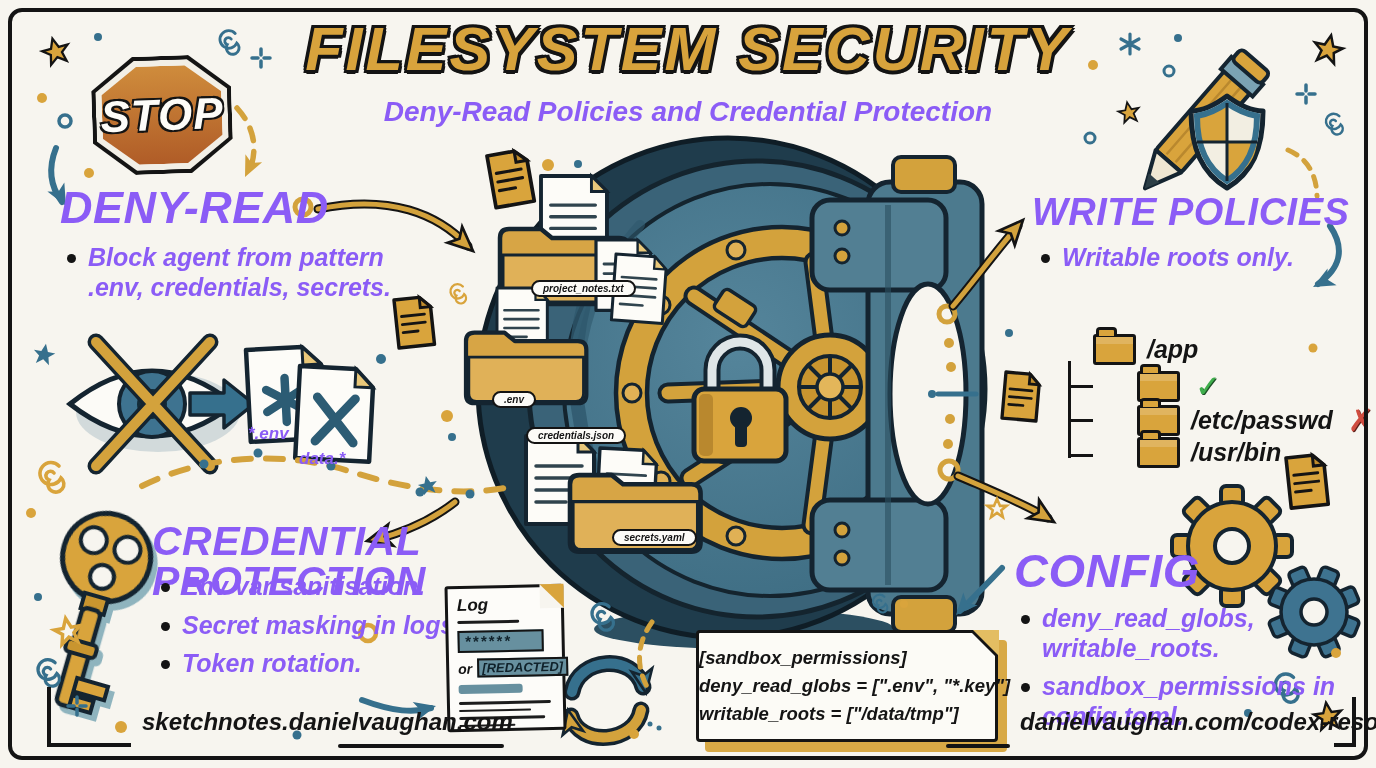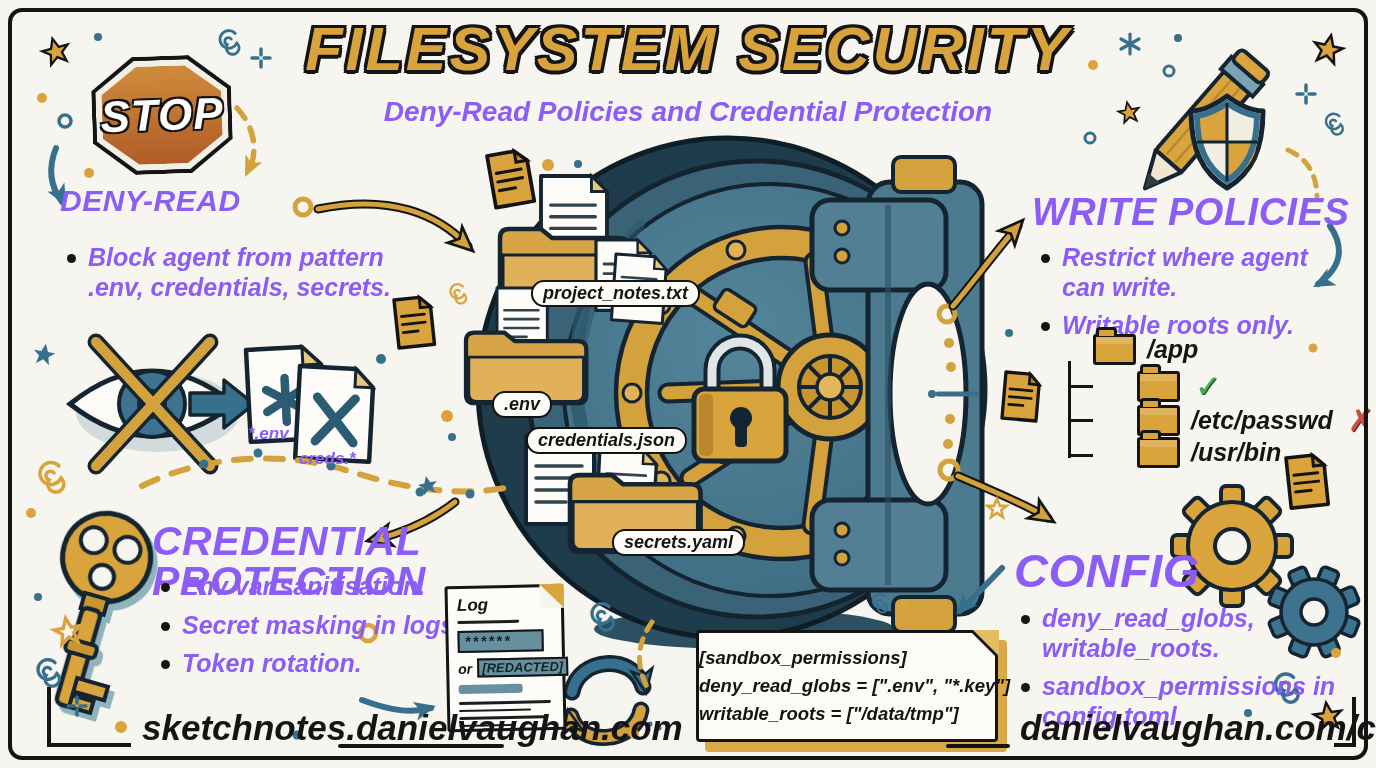--- a/index.html
+++ b/index.html
@@ -19,37 +19,37 @@
   .stop{left:92px;top:56px;width:140px;height:118px;z-index:3;transform:rotate(-2deg);}
   .oct{position:absolute;inset:0;clip-path:polygon(30% 0,70% 0,100% 28%,100% 72%,70% 100%,30% 100%,0 72%,0 28%);}
   .oct.o1{background:#141414;}
   .oct.o2{inset:4px;background:#f2efe6;}
   .oct.o3{inset:10px;background:linear-gradient(#cf8c3c,#b05c27);}
   .stop span{position:absolute;inset:0;display:flex;align-items:center;justify-content:center;
          font-size:44px;font-weight:800;color:#fdfcf8;letter-spacing:1px;
          text-shadow:-2px -2px 0 #141414,2px -2px 0 #141414,-2px 2px 0 #141414,2px 2px 0 #141414;}
 
   .h{font-weight:800;letter-spacing:.5px;line-height:.98;}
-  .h-deny{left:60px;top:186px;font-size:30px;}
+  .h-deny{left:60px;top:186px;font-size:45px;}
   .h-write{left:1032px;top:194px;font-size:38px;}
   .h-cred{left:152px;top:521px;font-size:41px;width:300px;}
   .h-config{left:1014px;top:548px;font-size:47px;}
 
   ul.bullets{list-style:none;margin:0;padding:0;font-size:25px;font-weight:600;line-height:1.18;}
   ul.bullets li{position:relative;padding-left:24px;margin-bottom:9px;}
   ul.bullets li::before{content:"";position:absolute;left:3px;top:11px;width:9px;height:9px;border-radius:50%;background:#141414;}
   .b-deny{left:64px;top:243px;width:348px;}
   .b-write{left:1038px;top:243px;width:292px;}
   .b-cred{left:158px;top:572px;width:340px;}
   .b-config{left:1018px;top:604px;width:320px;}
 
   .doclabel{font-size:17px;font-weight:700;z-index:3;}
 
   .pill{background:#fcfbf7;border:2.5px solid #141414;border-radius:13px;padding:1px 10px;
-        font-size:18px;font-weight:700;white-space:nowrap;z-index:3;}
+        font-size:10px;font-weight:700;white-space:nowrap;z-index:3;}
 
   
   .tree{left:1052px;top:334px;width:336px;height:148px;z-index:3;font-weight:700;}
   .trow{position:absolute;display:flex;align-items:center;gap:11px;font-size:25px;white-space:nowrap;padding-left:41px;}
   .fico{flex:0 0 auto;width:37px;height:25px;background:#d9a43c;border:3px solid #141414;border-radius:3px;
         position:relative;box-shadow:inset 0 7px 0 rgba(255,255,255,.18);}
   .fico::before{content:"";position:absolute;top:-10px;left:0;width:15px;height:6px;background:#d9a43c;
         border:3px solid #141414;border-bottom:0;border-radius:4px 4px 0 0;}
   .vline{position:absolute;left:16px;top:27px;height:97px;border-left:3.5px solid #141414;}
   .stub{position:absolute;left:16px;width:25px;border-top:3.5px solid #141414;}
@@ -74,21 +74,21 @@
   .snippet{left:696px;top:630px;width:296px;background:#fcfbf6;border:3.5px solid #141414;border-radius:4px;
            padding:11px 0 12px;z-index:3;box-shadow:9px 10px 0 rgba(214,164,60,.95);}
   .snippet .ear{position:absolute;top:-3.5px;right:-3.5px;width:0;height:0;
            border-left:26px solid transparent;border-top:26px solid #e3bd62;
            filter:drop-shadow(-2px 2px 0 #141414);}
   .snippet div{font-size:18.5px;font-weight:700;line-height:1.5;white-space:nowrap;}
 
   
   .f-bracket-l{left:47px;top:687px;width:80px;height:56px;border-left:4px solid #141414;border-bottom:4px solid #141414;z-index:3;}
   .f-bracket-r{left:1334px;top:697px;width:18px;height:46px;border-right:4px solid #141414;border-bottom:4px solid #141414;z-index:3;}
-  .f-text{top:708px;font-size:35px;font-weight:700;z-index:3;white-space:nowrap;}
+  .f-text{top:708px;font-size:24px;font-weight:700;z-index:3;white-space:nowrap;}
   .f-line{top:744px;height:4px;background:#141414;border-radius:2px;z-index:3;}
 </style>
 </head>
 <body>
 
 <div class="canvas">
   <div class="frame"></div>
 
   <svg class="layer" width="1376" height="768" viewBox="0 0 1376 768">
     <defs>
@@ -457,25 +457,24 @@
     <div class="oct o2"></div>
     <div class="oct o3"></div>
     <span>STOP</span>
   </div>
 
   <div class="txt h h-deny">DENY-READ</div>
   <ul class="txt bullets b-deny">
     <li>Block agent from pattern .env, credentials, secrets.</li>
   </ul>
   <div class="txt doclabel" style="left:248px;top:424px;">*.env</div>
-  <div class="txt doclabel" style="left:299px;top:449px;">creds.*</div>
+  <div class="txt doclabel" style="left:299px;top:449px;">data.*</div>
 
   <div class="txt h h-write">WRITE POLICIES</div>
   <ul class="txt bullets b-write">
-    <li>Restrict where agent can write.</li>
     <li>Writable roots only.</li>
   </ul>
 
   <div class="abs tree">
     <div class="vline"></div>
     <div class="stub" style="top:51px;"></div>
     <div class="stub" style="top:85px;"></div>
     <div class="stub" style="top:120px;"></div>
     <div class="trow" style="left:0;top:0;">
       <span class="fico"></span>

